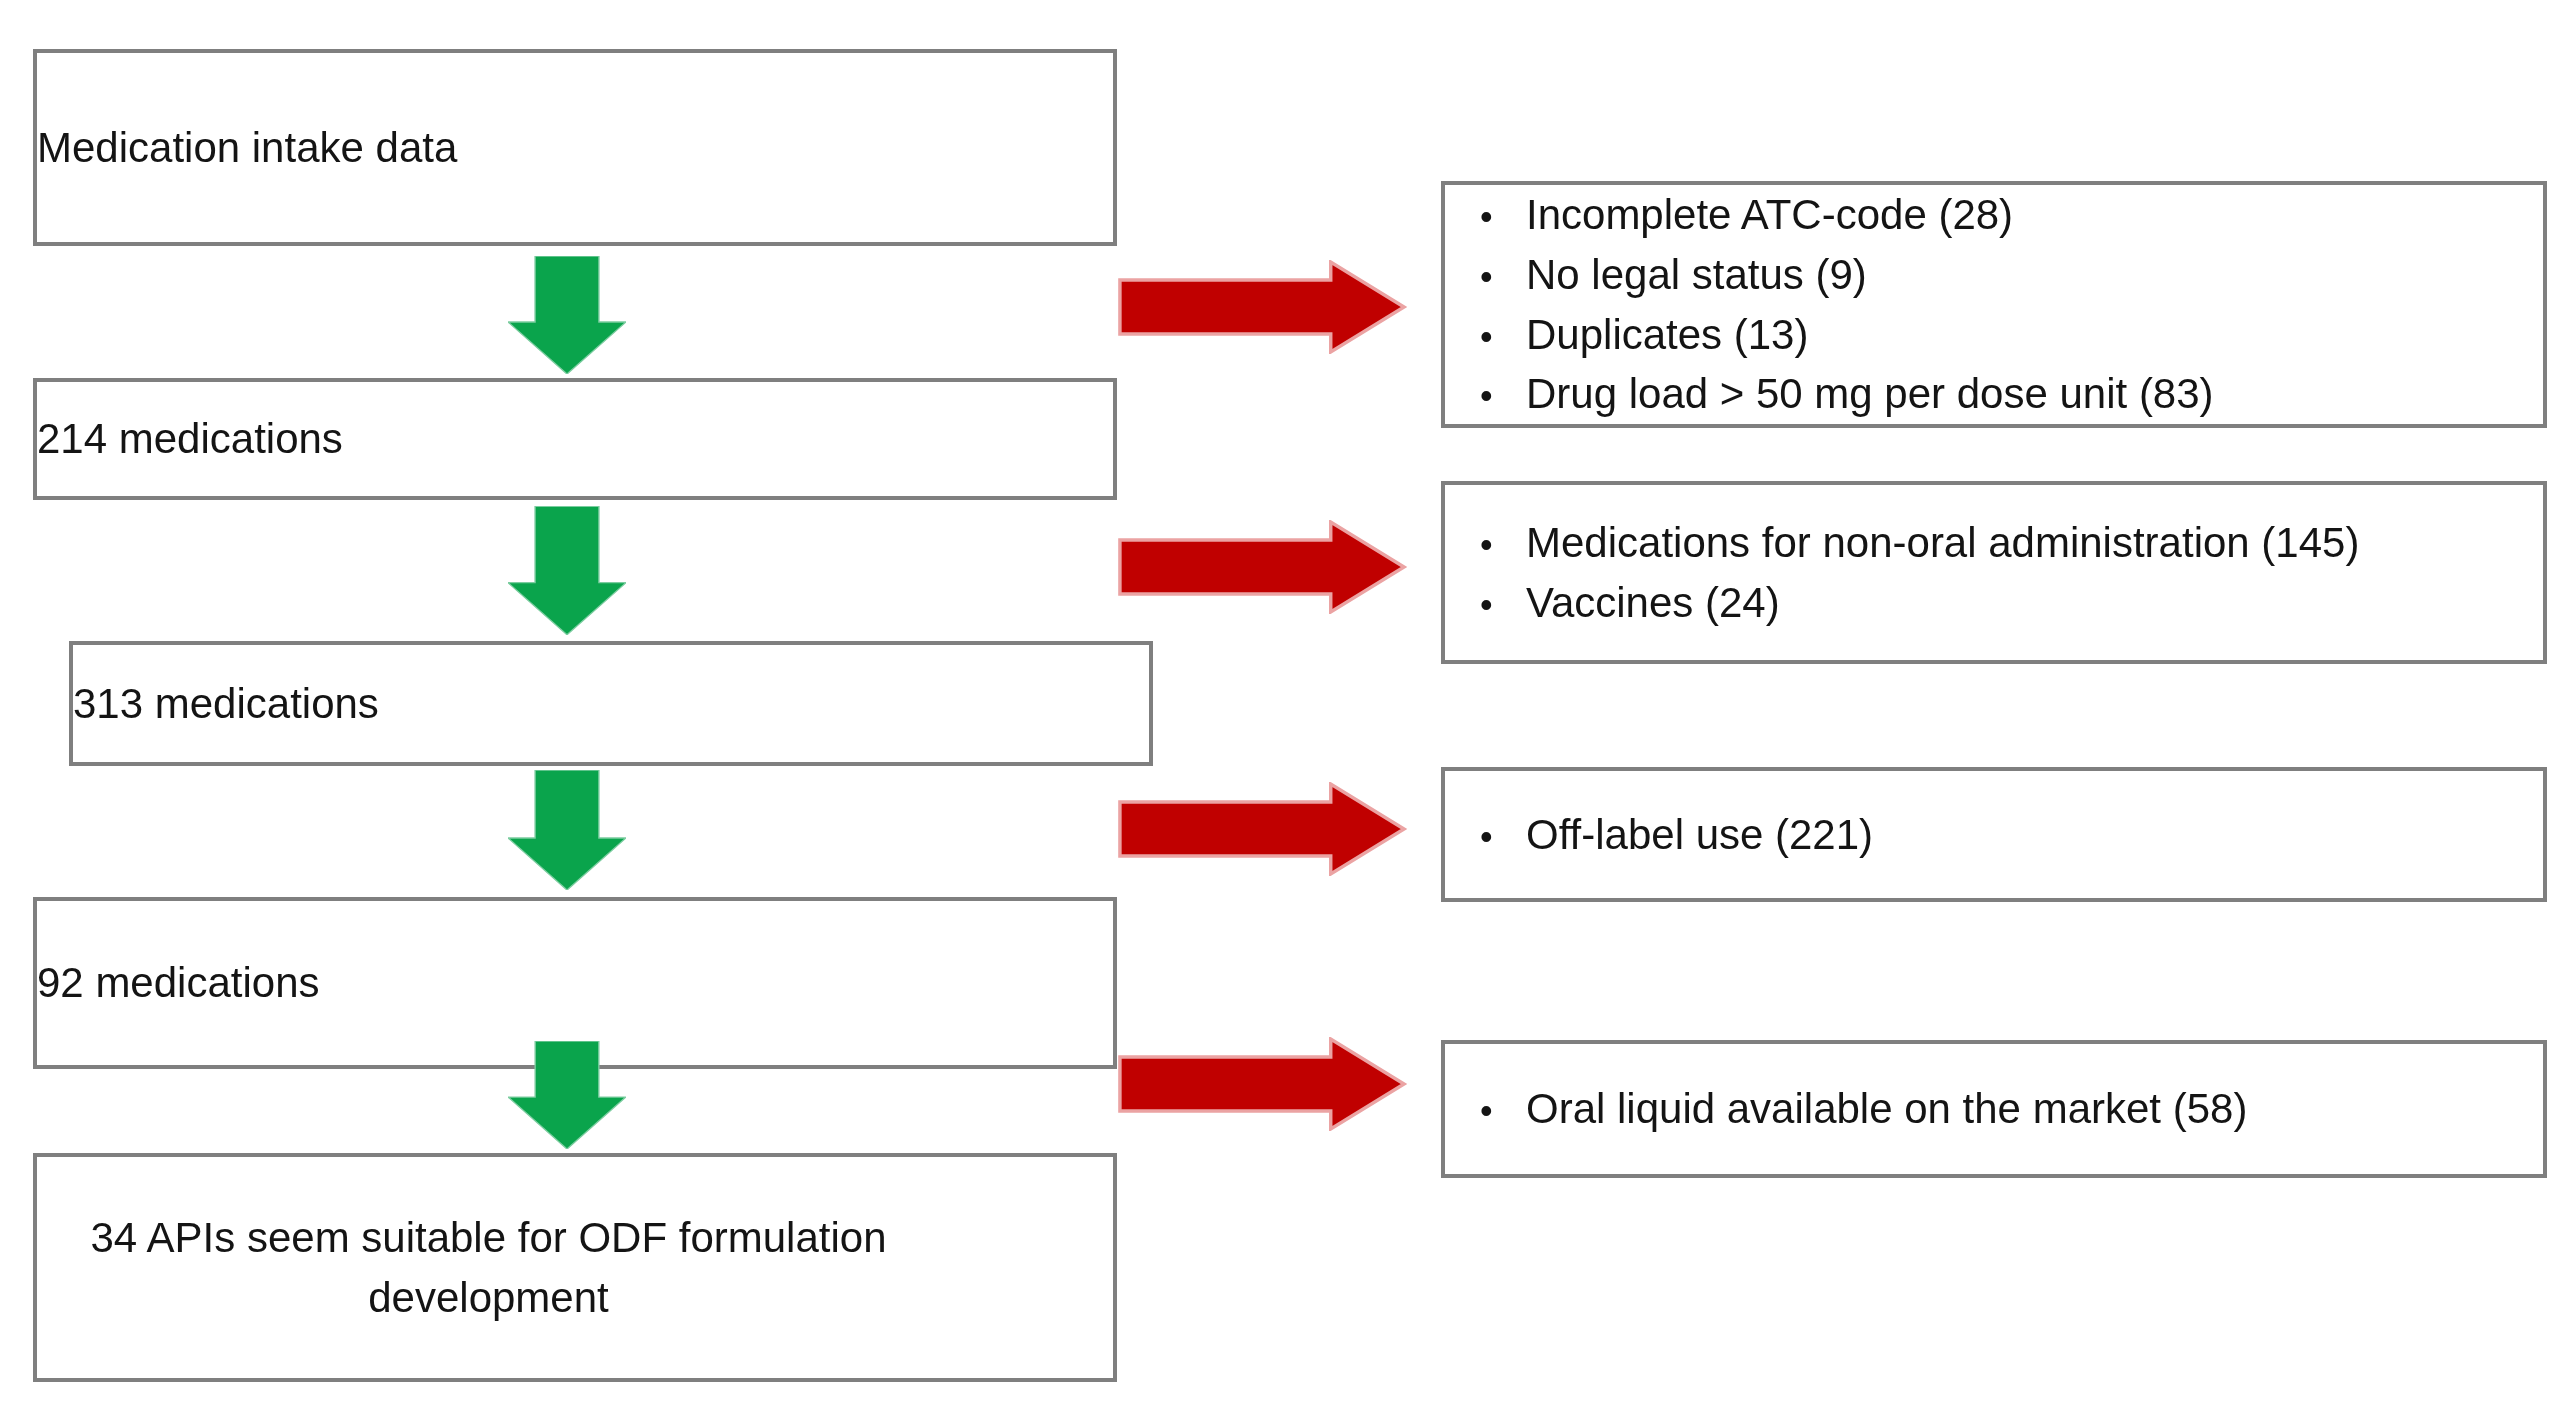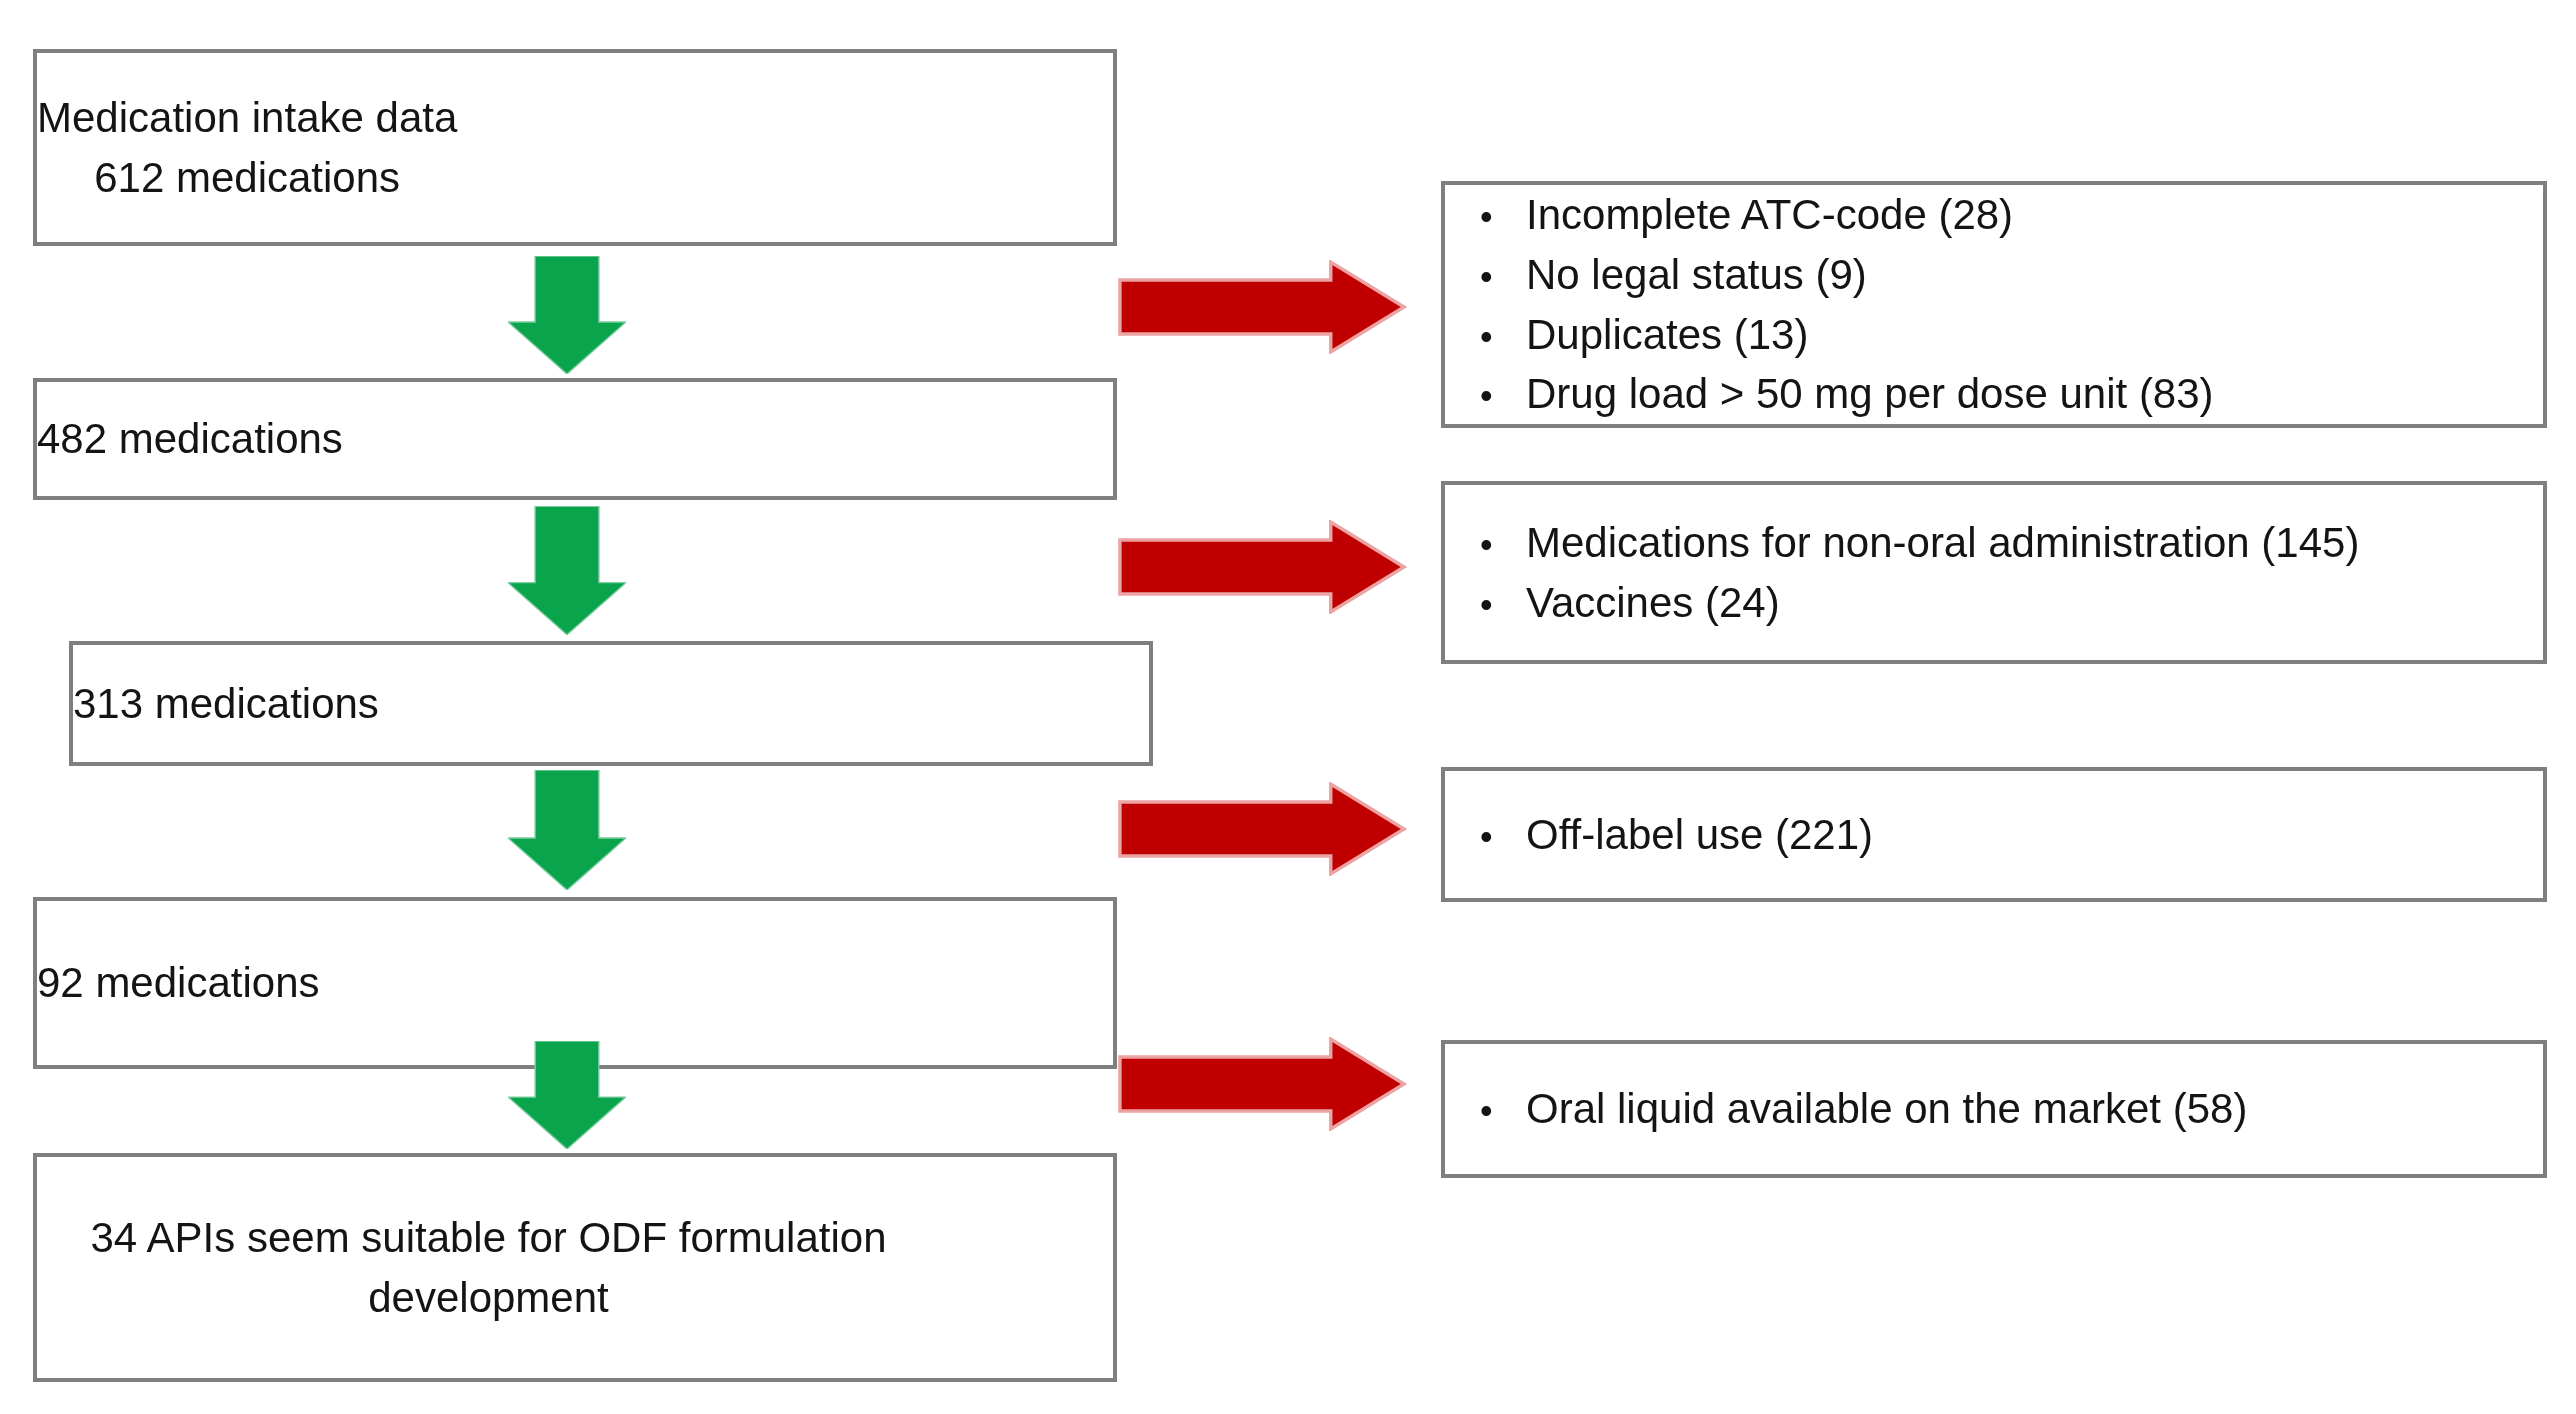--- a/index.html
+++ b/index.html
@@ -66,26 +66,25 @@
   .arrow svg { display: block; }
 </style>
 </head>
 <body>
 
 <div class="stage">
 
   <div class="fbox" style="top:49px;height:197px;">
     <div class="fbox-text">
       <div>Medication intake data</div>
-      <div>612 medications</div>
     </div>
   </div>
 
   <div class="fbox" style="top:378px;height:122px;">
-    <div class="fbox-text">482 medications</div>
+    <div class="fbox-text">214 medications</div>
   </div>
 
   <div class="fbox" style="top:641px;height:125px;margin-left:36px;">
     <div class="fbox-text">313 medications</div>
   </div>
 
   <div class="fbox" style="top:897px;height:172px;">
     <div class="fbox-text">92 medications</div>
   </div>
 

